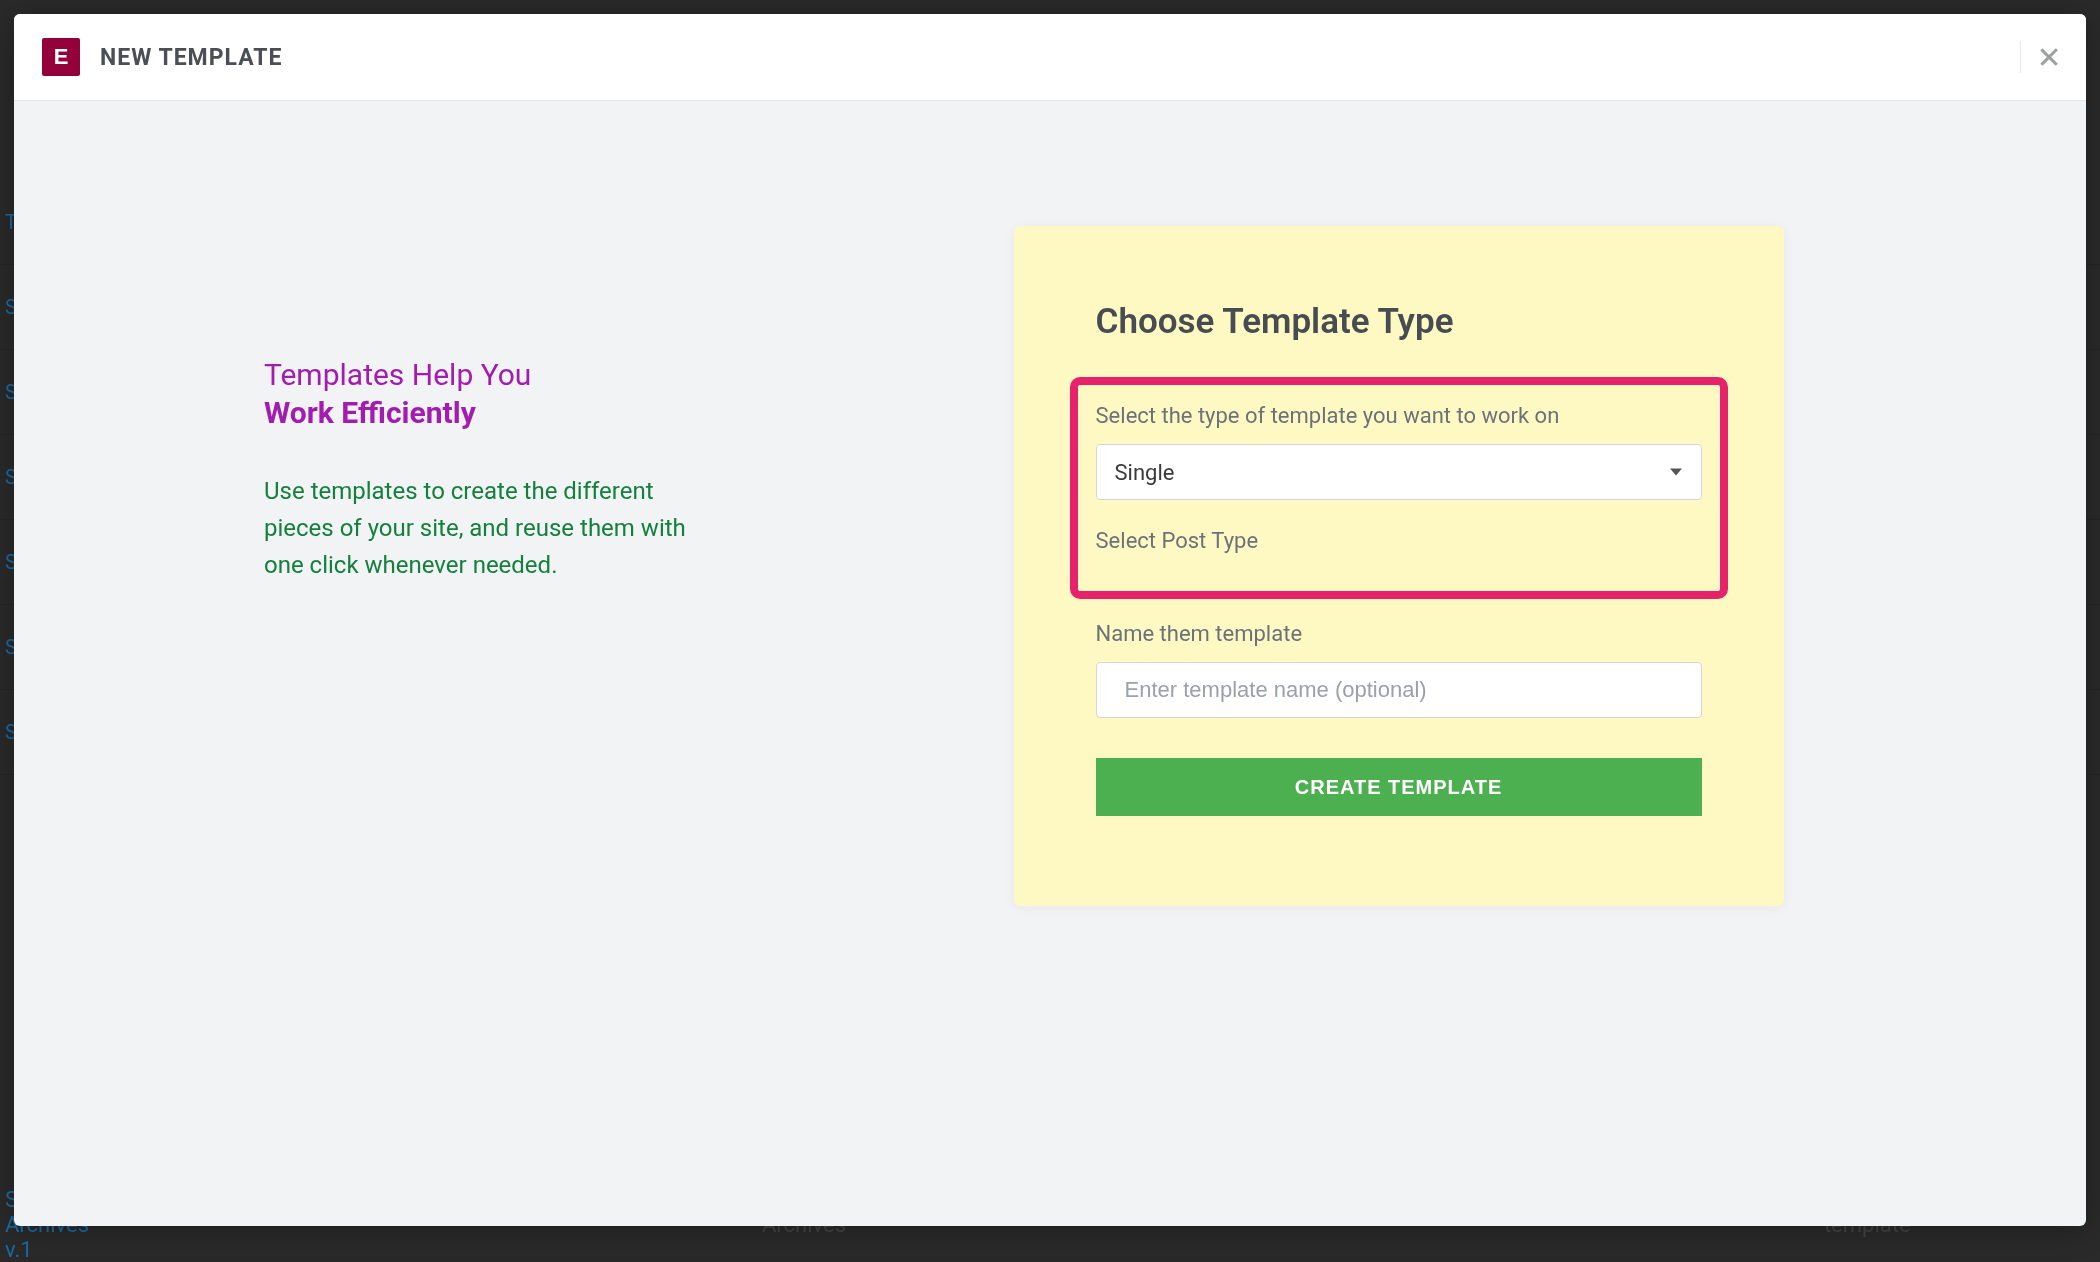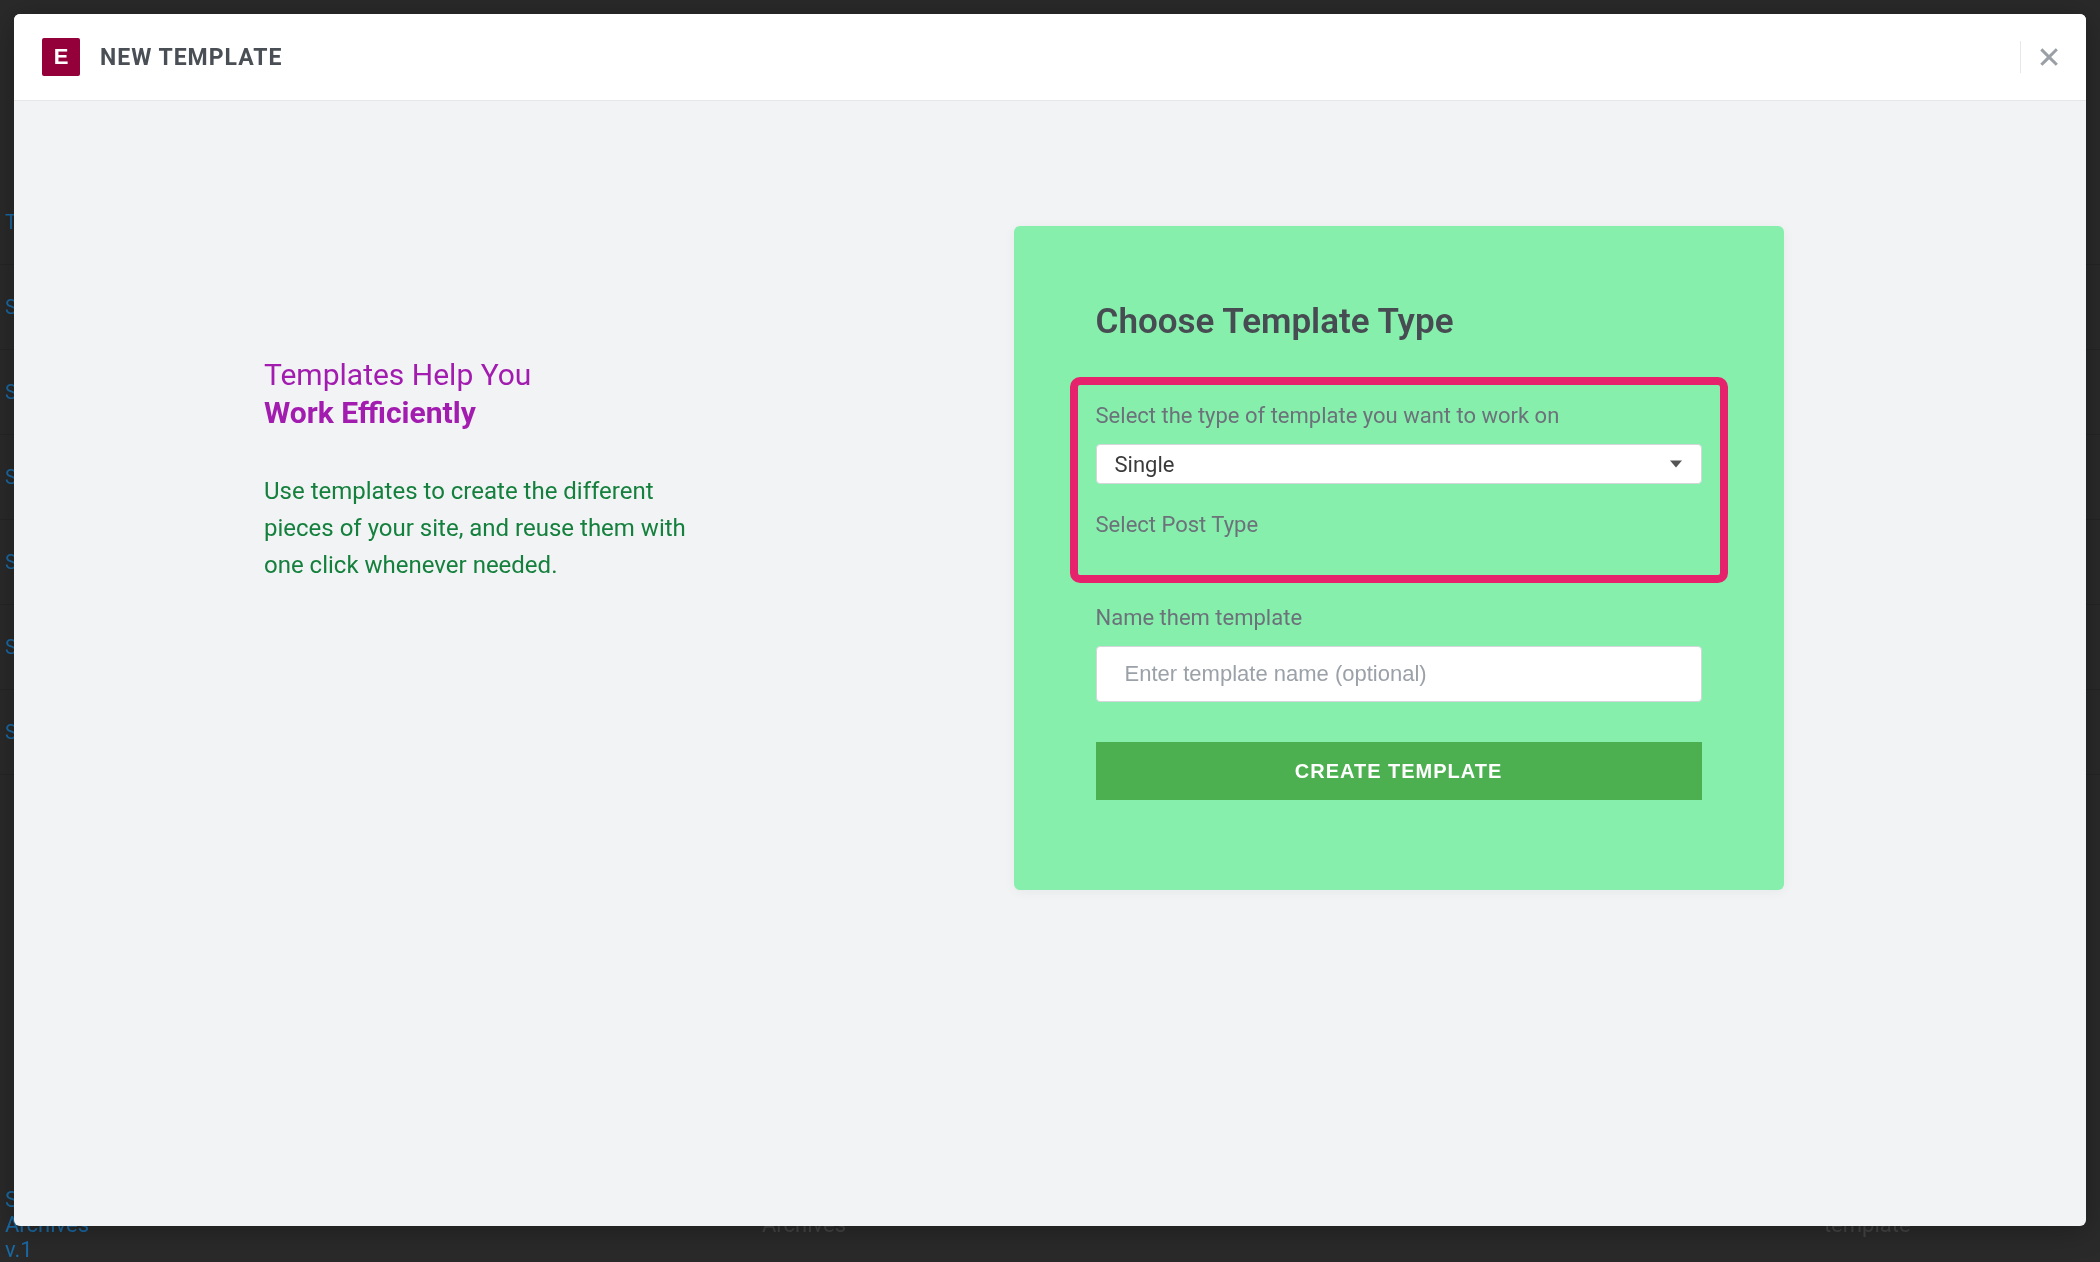--- a/index.html
+++ b/index.html
@@ -133,21 +133,21 @@
       color: #15803d;
       line-height: 1.55;
       max-width: 460px;
     }
     .right-panel {
       flex: 0 0 52%;
       display: flex;
       justify-content: flex-start;
     }
     .form-card {
-      background: #86efac;
+      background: #fef9c3;
       width: 770px;
       padding: 75px 82px 90px 82px;
       border-radius: 6px;
       box-shadow: 0 2px 12px rgba(0,0,0,0.05);
       margin-left: 5px;
     }
     .form-title {
       font-size: 35px;
       font-weight: 600;
       color: #474c52;
@@ -169,21 +169,21 @@
     }
     .select-wrapper {
       position: relative;
       margin-bottom: 28px;
     }
     .select-wrapper:last-child {
       margin-bottom: 0;
     }
     .select-box {
       width: 100%;
-      height: 40px;
+      height: 56px;
       border: 1px solid #d3d7db;
       border-radius: 4px;
       background: #fff;
       font-size: 22px;
       color: #3a3a3a;
       padding: 0 18px;
       appearance: none;
       cursor: pointer;
       display: flex;
       align-items: center;

